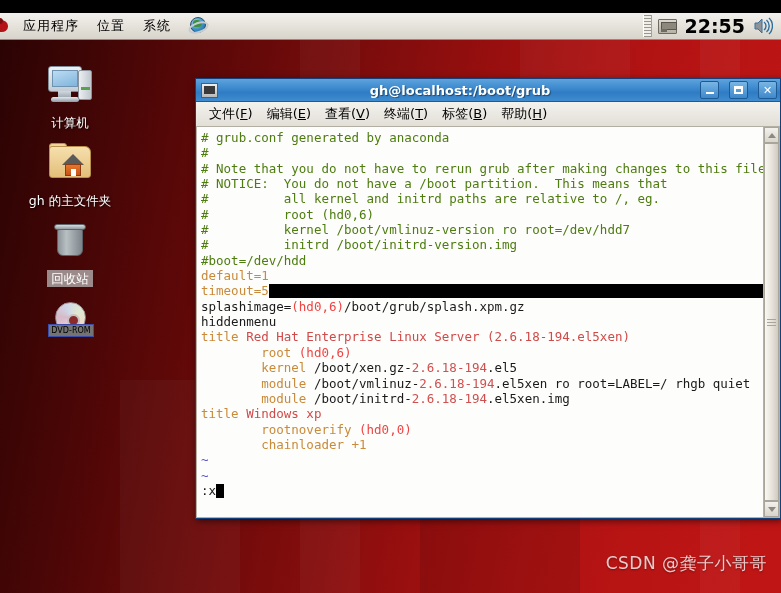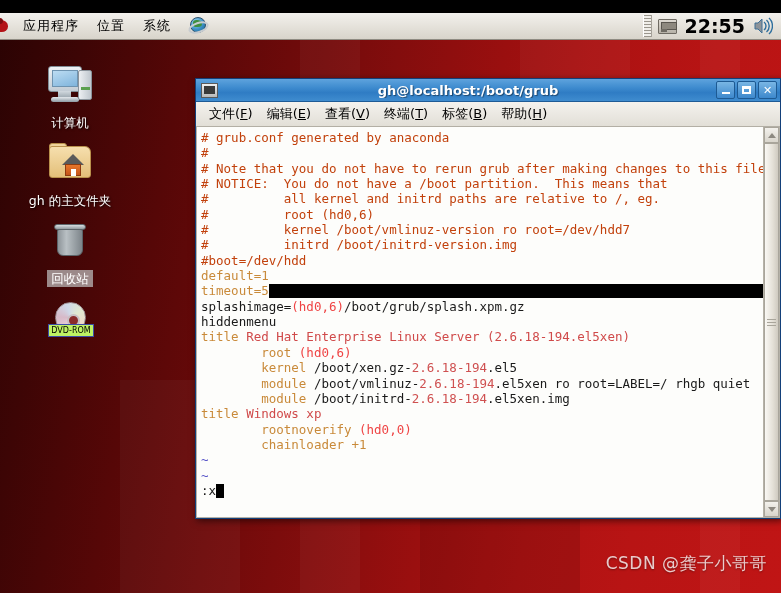--- a/index.html
+++ b/index.html
@@ -150,38 +150,38 @@
     background:linear-gradient(90deg,#8d9499,#b9c0c4 35%,#7d858a);
     border:1px solid #5b6368; border-radius: 2px 2px 6px 6px;}
 
   
   .ic-disc { position:absolute; left:13px; top:2px; width:31px; height:31px; border-radius:50%;
     background: conic-gradient(from 200deg, #e8cfd8, #d7b9c8, #cfd8e8, #e0e8d0, #f0d8c8, #e8cfd8);
     border:1px solid #9c8f95; }
   .ic-disc::after { content:""; position:absolute; left:11px; top:11px; width:9px; height:9px;
     border-radius:50%; background:#8a2b2b; border:2px solid #c8c0c4;}
   .ic-dvdlabel { position:absolute; left:6px; top:24px; width:46px; height:13px;
-    background:#bef264; border:1px solid #3b4da8; font-size:8px; line-height:11px;
+    background:#737373; border:1px solid #3b4da8; font-size:8px; line-height:11px;
     color:#000; text-align:center; letter-spacing:0px; }
 
   
   #term-window {
     position: absolute;
     left: 195px; top: 78px;
     width: 586px; height: 441px;
     background: #e8e5de;
     border: 1px solid #13407a;
     box-shadow: 2px 2px 7px rgba(0,0,0,0.55);
     display: flex; flex-direction: column;
   }
   #titlebar {
     height: 23px;
     background: linear-gradient(180deg, #5ea3dd 0%, #3f8ccf 38%, #2f7cc4 62%, #3f8ccf 100%);
     border-bottom: 1px solid #1e5b96;
-    display: flex; align-items: center; padding: 0 3px;
+    display: flex; align-items: center; padding: 0 3px; gap: 8px;
   }
   #titlebar .winicon {
     width: 17px; height: 15px; margin: 0 4px 0 2px;
     background: linear-gradient(180deg,#f0f0f0,#b9b9b9);
     border:1px solid #5a5a5a; position:relative;
   }
   #titlebar .winicon::after {
     content:""; position:absolute; left:2px; top:2px; right:2px; bottom:3px; background:#3a3a3a;
   }
   #titlebar .title {
@@ -225,21 +225,21 @@
     font-family: "DejaVu Sans Mono", "Liberation Mono", monospace;
     font-size: 12.5px;
     line-height: 15.35px;
     padding: 3px 0 0 4px;
     white-space: pre;
     overflow: hidden;
     color: #1a1a1a;
     position: relative;
   }
   .tline { height: 15.35px; }
-  .c-cmt  { color: #c2410c; }
+  .c-cmt  { color: #4d7c0f; }
   .c-key  { color: #c98a3a; }
   .c-str  { color: #d04a4a; }
   .c-num  { color: #cf5050; }
   .c-dev  { color: #ef4444; }
   .c-plain{ color: #1a1a1a; }
   .c-tilde{ color: #5a57c9; }
   .hl-bar {
     display: inline-block;
     background: #000;
     height: 14px;

